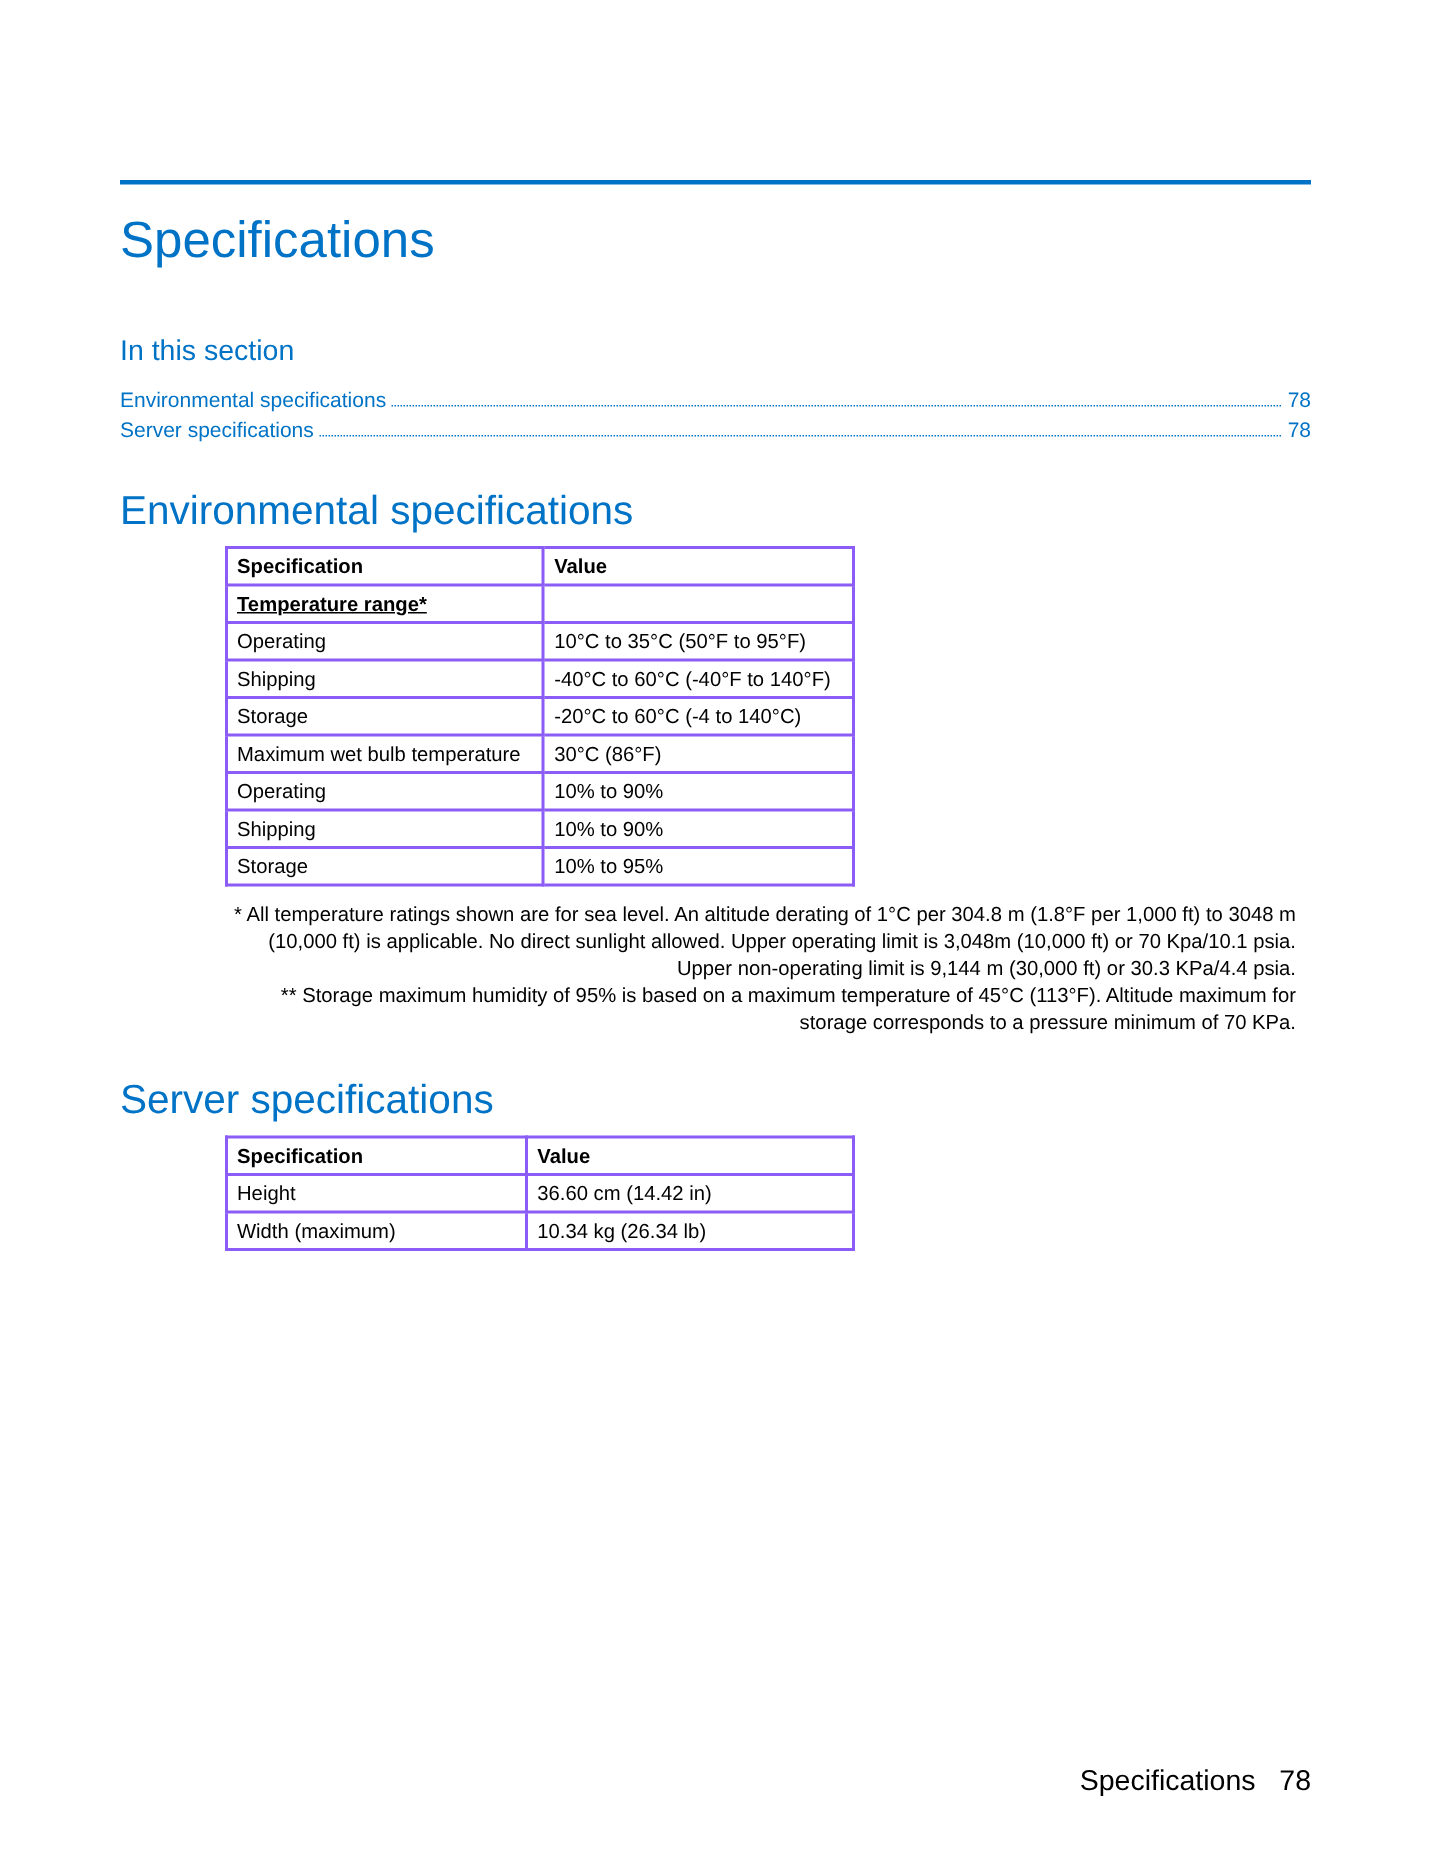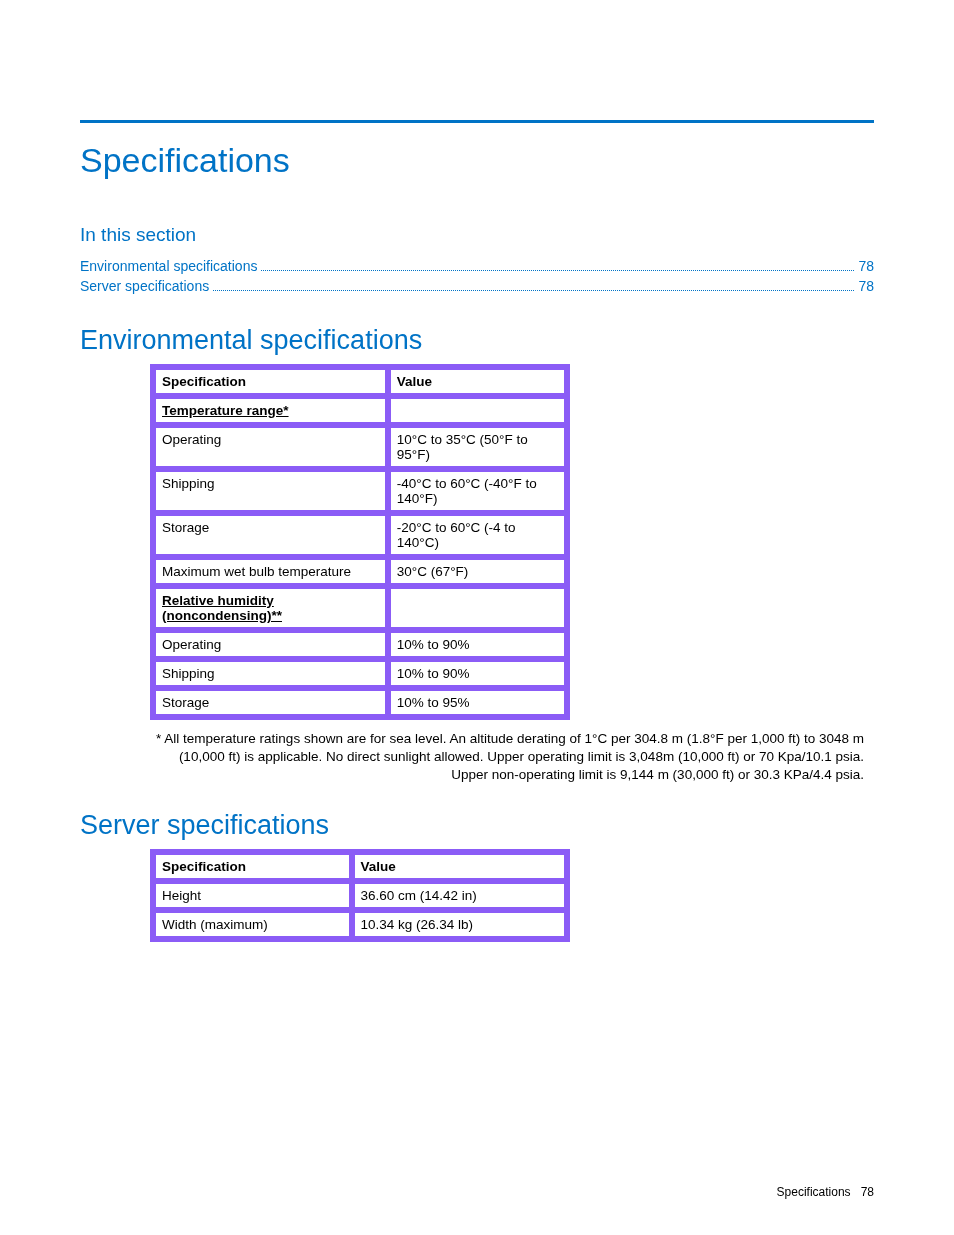--- a/index.html
+++ b/index.html
@@ -67,21 +67,21 @@
   .indent {
     margin-left: 70px;
     margin-right: 10px;
   }
   table.spec {
     border-collapse: collapse;
     width: 420px;
     font-size: 13.5px;
   }
   table.spec th, table.spec td {
-    border: 6px solid #8b5cf6;
+    border: 2px solid #8b5cf6;
     padding: 4px 6px;
     text-align: left;
     vertical-align: top;
   }
   table.spec th {
     font-weight: 700;
   }
   table.spec .row-header {
     font-weight: 700;
     text-decoration: underline;
@@ -92,21 +92,21 @@
     line-height: 1.35;
     text-align: right;
   }
   .server-block {
     margin-top: 26px;
   }
   .footer {
     position: absolute;
     bottom: 36px;
     right: 80px;
-    font-size: 12px;
+    font-size: 19px;
     color: #000;
     margin-left: 35px;
   }
 </style>
 </head>
 <body>
 
 <div class="page">
   <div class="rule"></div>
 
@@ -146,42 +146,39 @@
       <tr>
             <td>Shipping</td>
             <td>-40°C  to 60°C (-40°F to 140°F)</td>
           </tr>
       <tr>
             <td>Storage</td>
             <td>-20°C to 60°C (-4 to 140°C)</td>
           </tr>
       <tr>
             <td>Maximum wet bulb temperature</td>
-            <td>30°C (67°F)</td>
-          </tr>
-      <tr>
-            <td class="row-header">Relative humidity (noncondensing)**</td>
-            <td></td>
+            <td>30°C (86°F)</td>
           </tr>
       <tr>
             <td>Operating</td>
             <td>10% to 90%</td>
           </tr>
       <tr>
             <td>Shipping</td>
             <td>10% to 90%</td>
           </tr>
       <tr>
             <td>Storage</td>
             <td>10% to 95%</td>
           </tr>
     </tbody>
       </table>
     <div class="notes">
       <div>* All temperature ratings shown are for sea level. An altitude derating of 1°C per 304.8 m (1.8°F per 1,000 ft) to 3048 m (10,000 ft) is applicable. No direct sunlight allowed. Upper operating limit is 3,048m (10,000 ft) or 70 Kpa/10.1 psia. Upper non-operating limit is 9,144 m (30,000 ft) or 30.3 KPa/4.4 psia.</div>
+      <div>** Storage maximum humidity of 95% is based on a maximum temperature of 45°C (113°F). Altitude maximum for storage corresponds to a pressure minimum of 70 KPa.</div>
     </div>
   </div>
 
   <div class="server-block">
     <h2 class="heading">Server specifications</h2>
     <div class="indent">
       <table class="spec">
         <tbody>
             <tr>
           <th>Specification</th>

